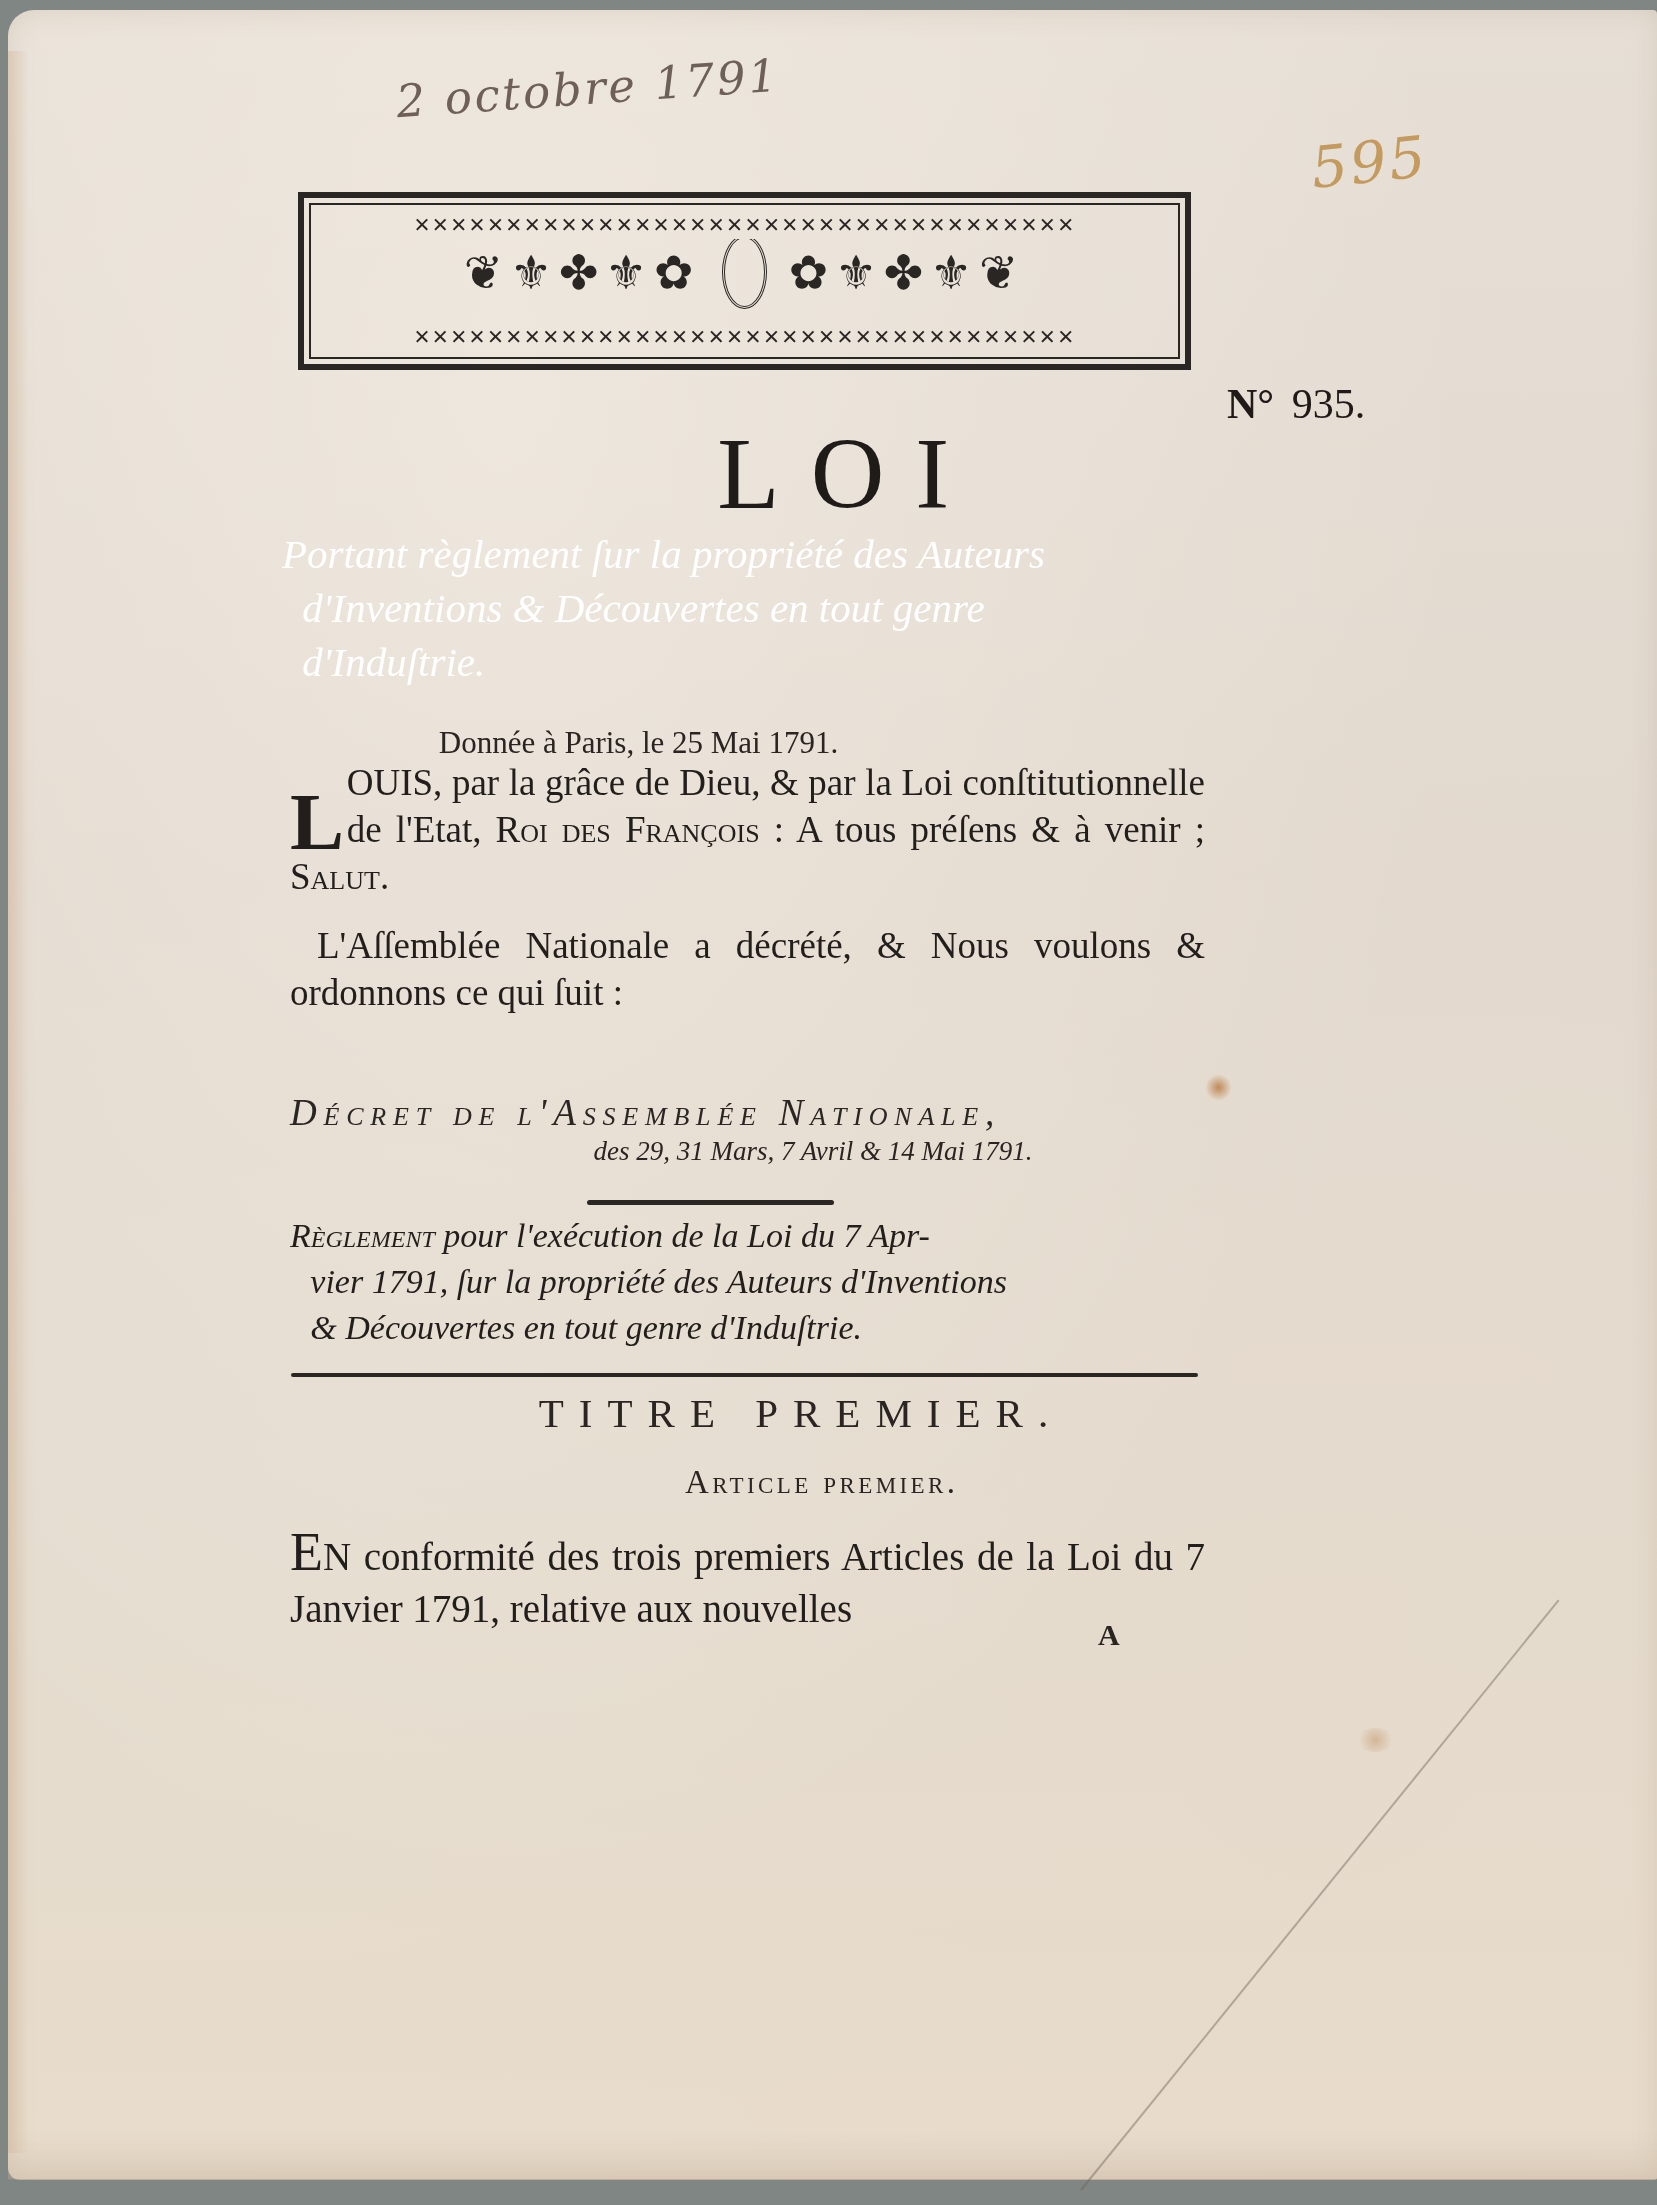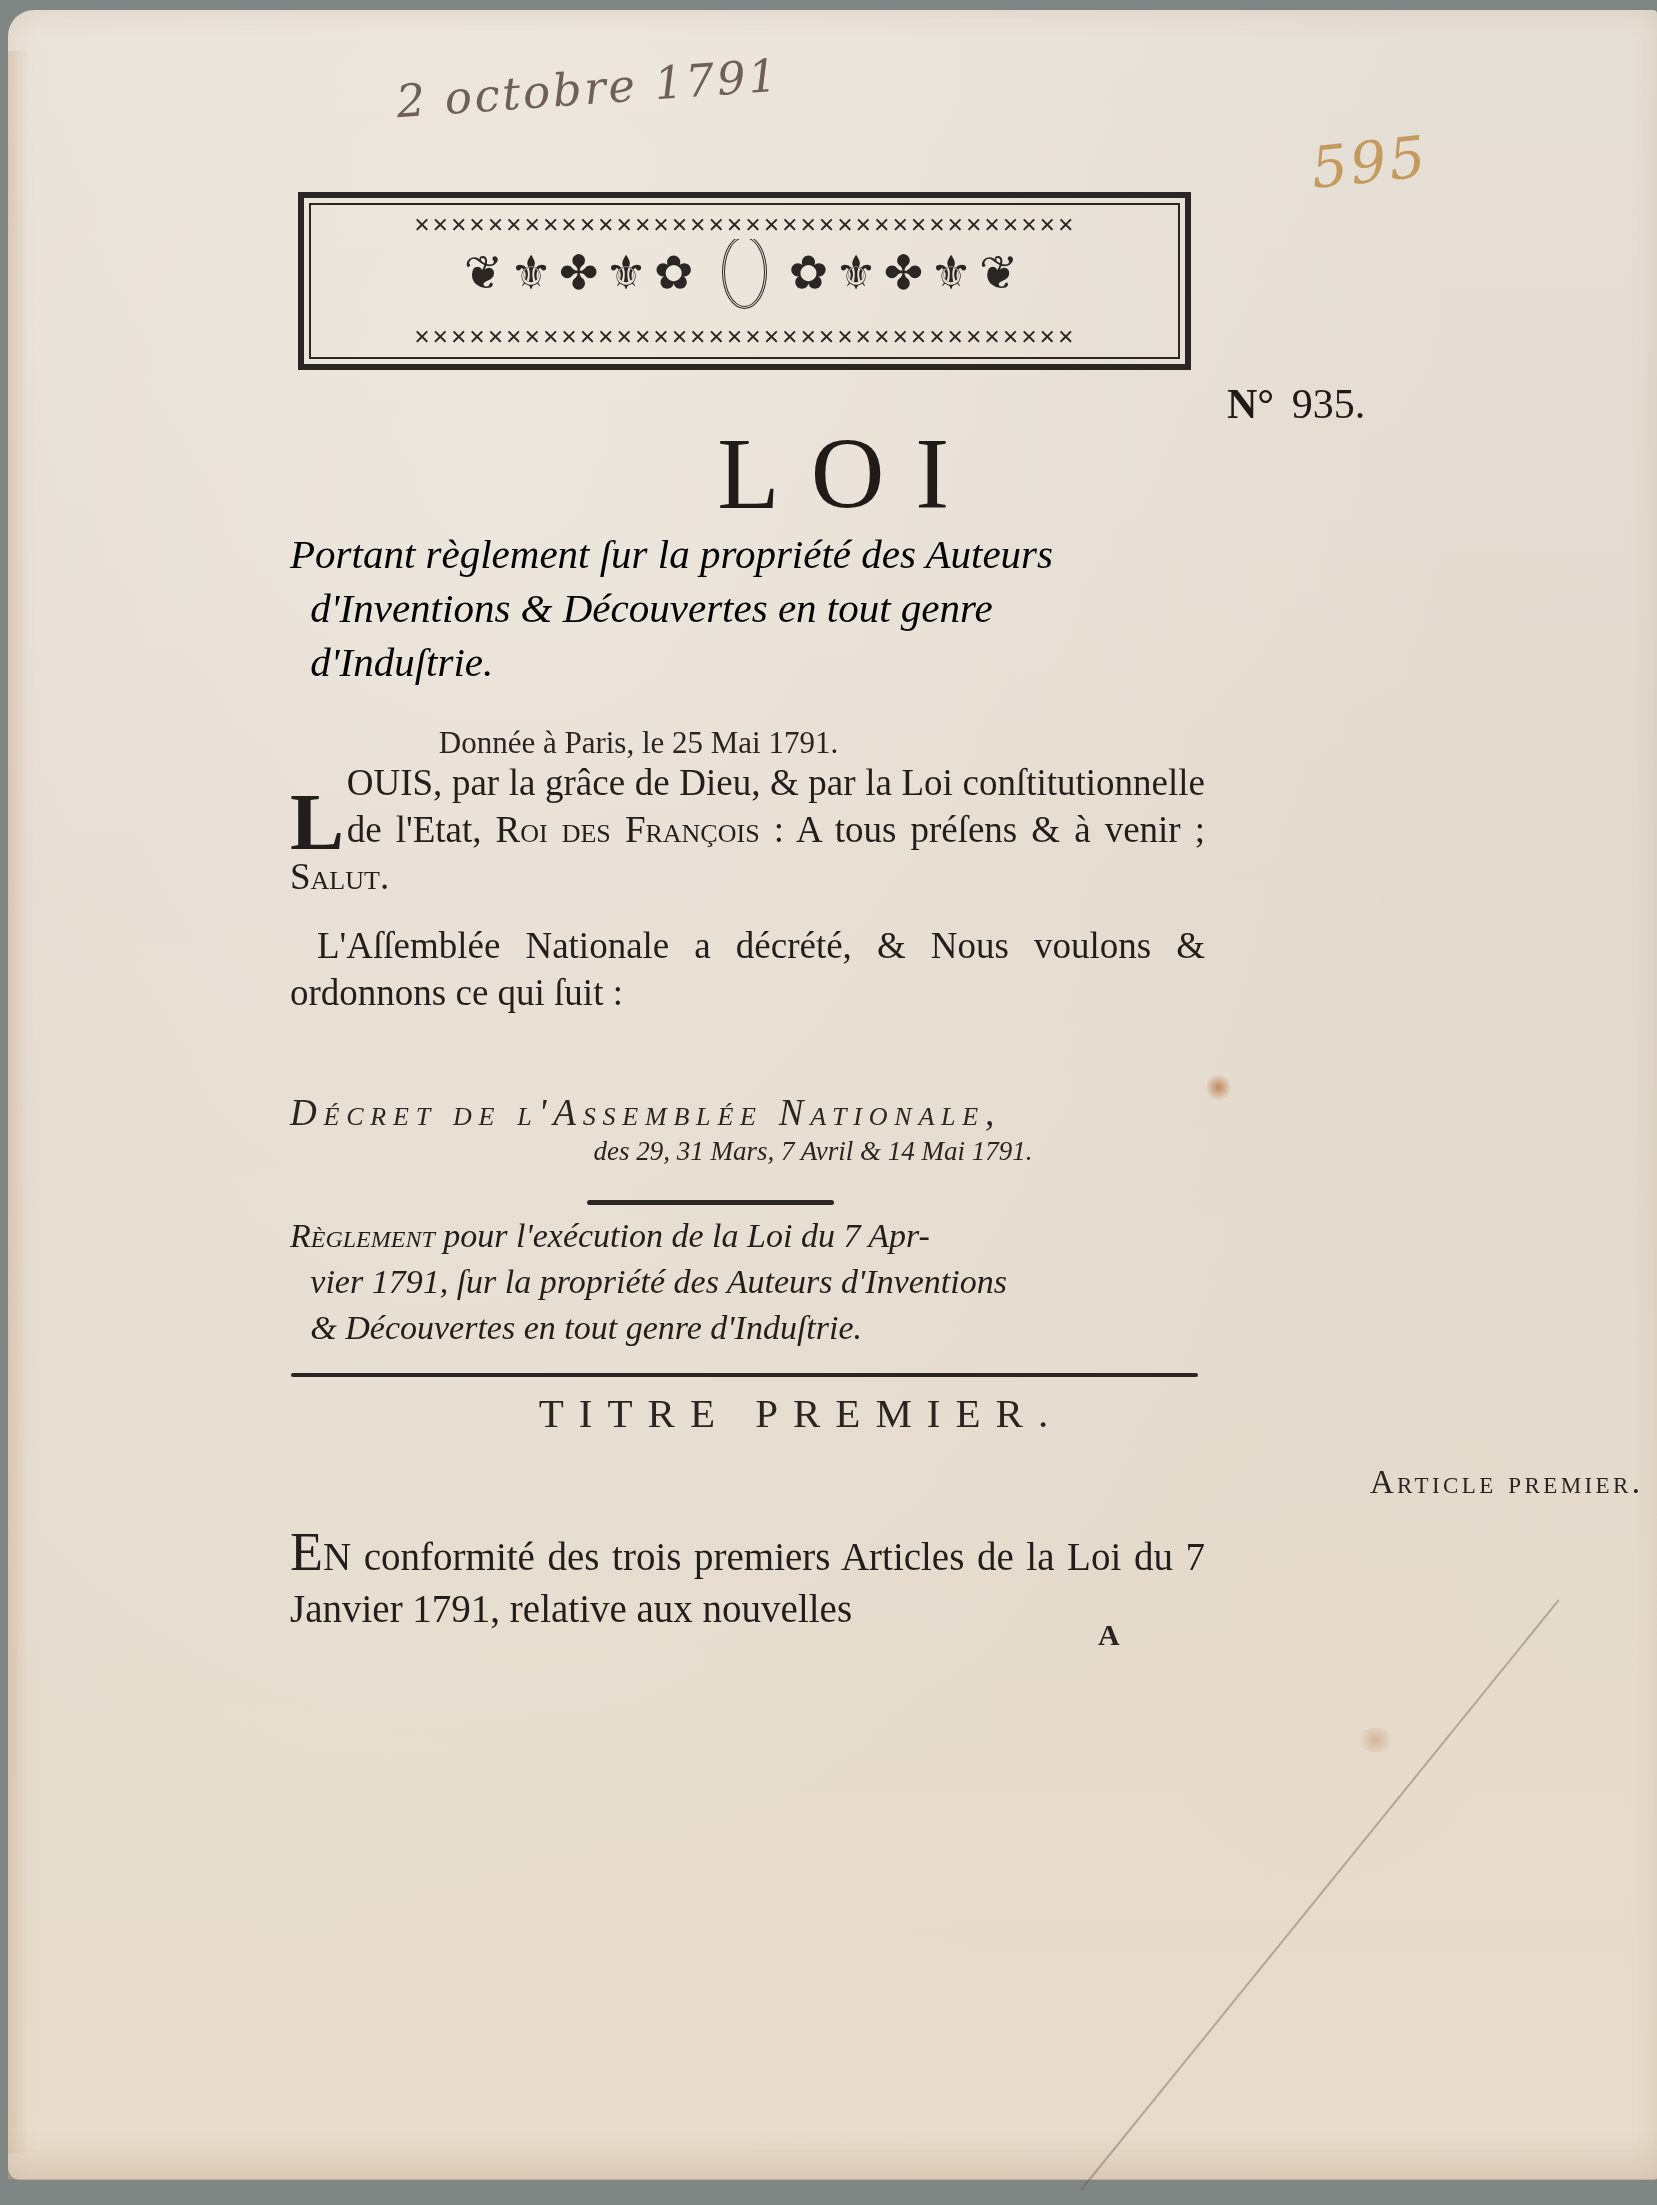--- a/index.html
+++ b/index.html
@@ -153,27 +153,27 @@
       top: 415px;
       text-align: center;
       font-size: 102px;
       letter-spacing: 31px;
       font-family: "Liberation Serif", serif;
       color: #1f1b19;
       padding-left: 20.3px;
     }
     .subtitle {
       position: absolute;
-      left: 290px;
+      left: 282px;
       top: 527px;
       width: 935px;
       font-size: 41px;
       line-height: 54px;
       font-style: italic;
-      color: #000000;
+      color: #ffffff;
     }
     .subtitle .line2, .subtitle .line3 {
       display: block;
       padding-left: 20.3px;
     }
     .given {
       position: absolute;
       left: 0;
       width: 1331px;
       top: 725px;
@@ -265,21 +265,21 @@
       font-size: 41px;
       letter-spacing: 15px;
       padding-right: 55px;
       box-sizing: border-box;
     }
     .article-head {
       position: absolute;
       left: 0;
       width: 1657px;
       top: 1464px;
-      text-align: right;
+      text-align: center;
       font-size: 33px;
       font-variant: small-caps;
       letter-spacing: 3.4px;
       padding-right: 13.6px;
       box-sizing: border-box;
     }
     .article-body {
       top: 1518px;
       font-size: 39px;
       line-height: 52px;

